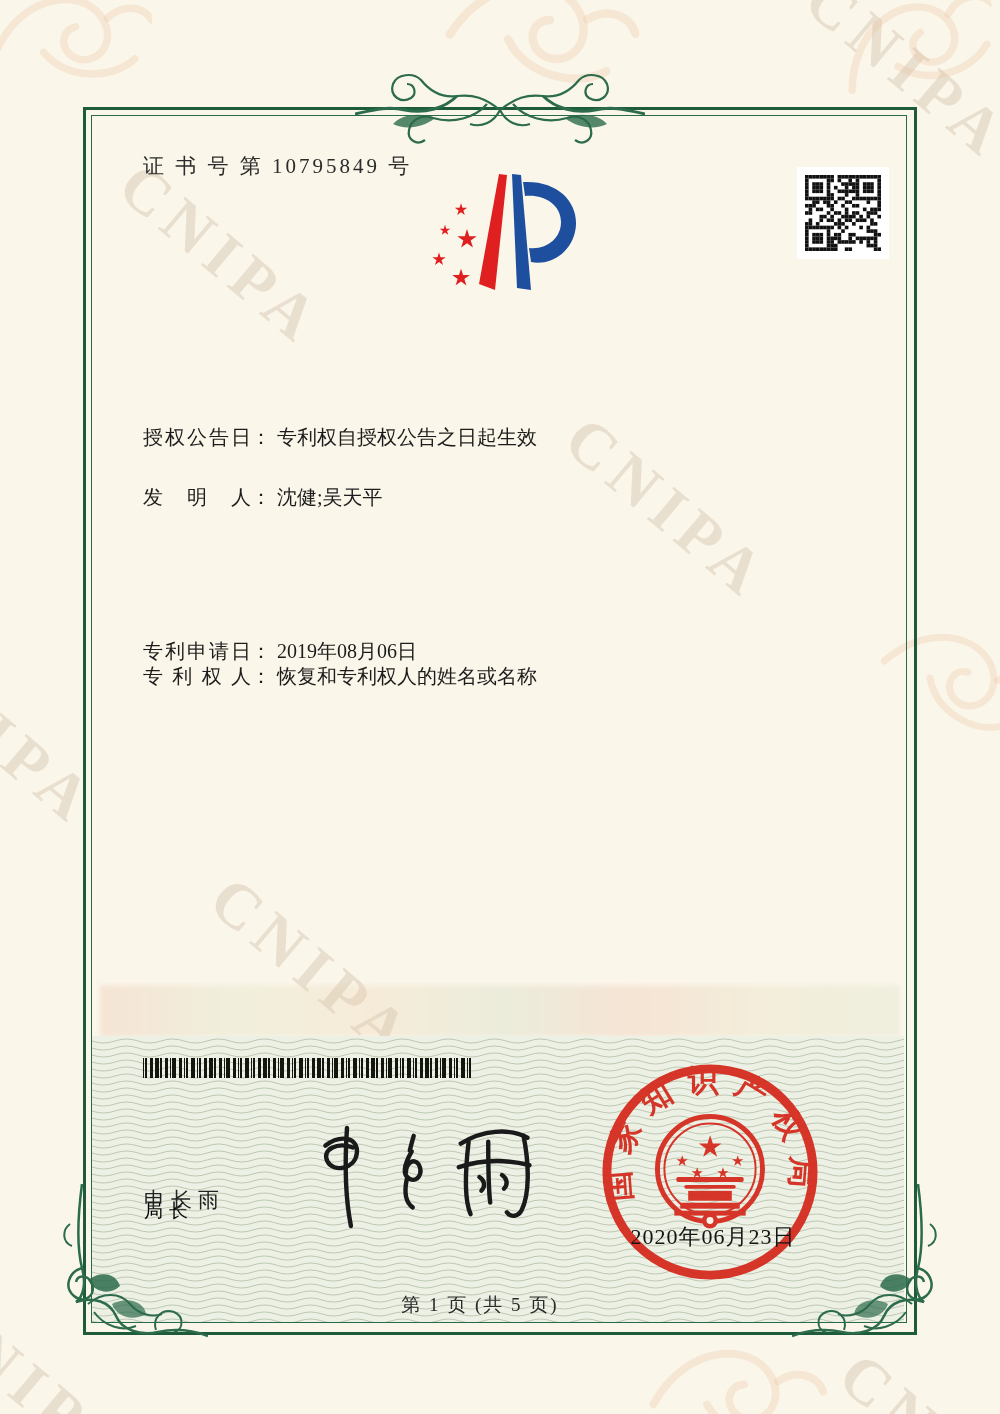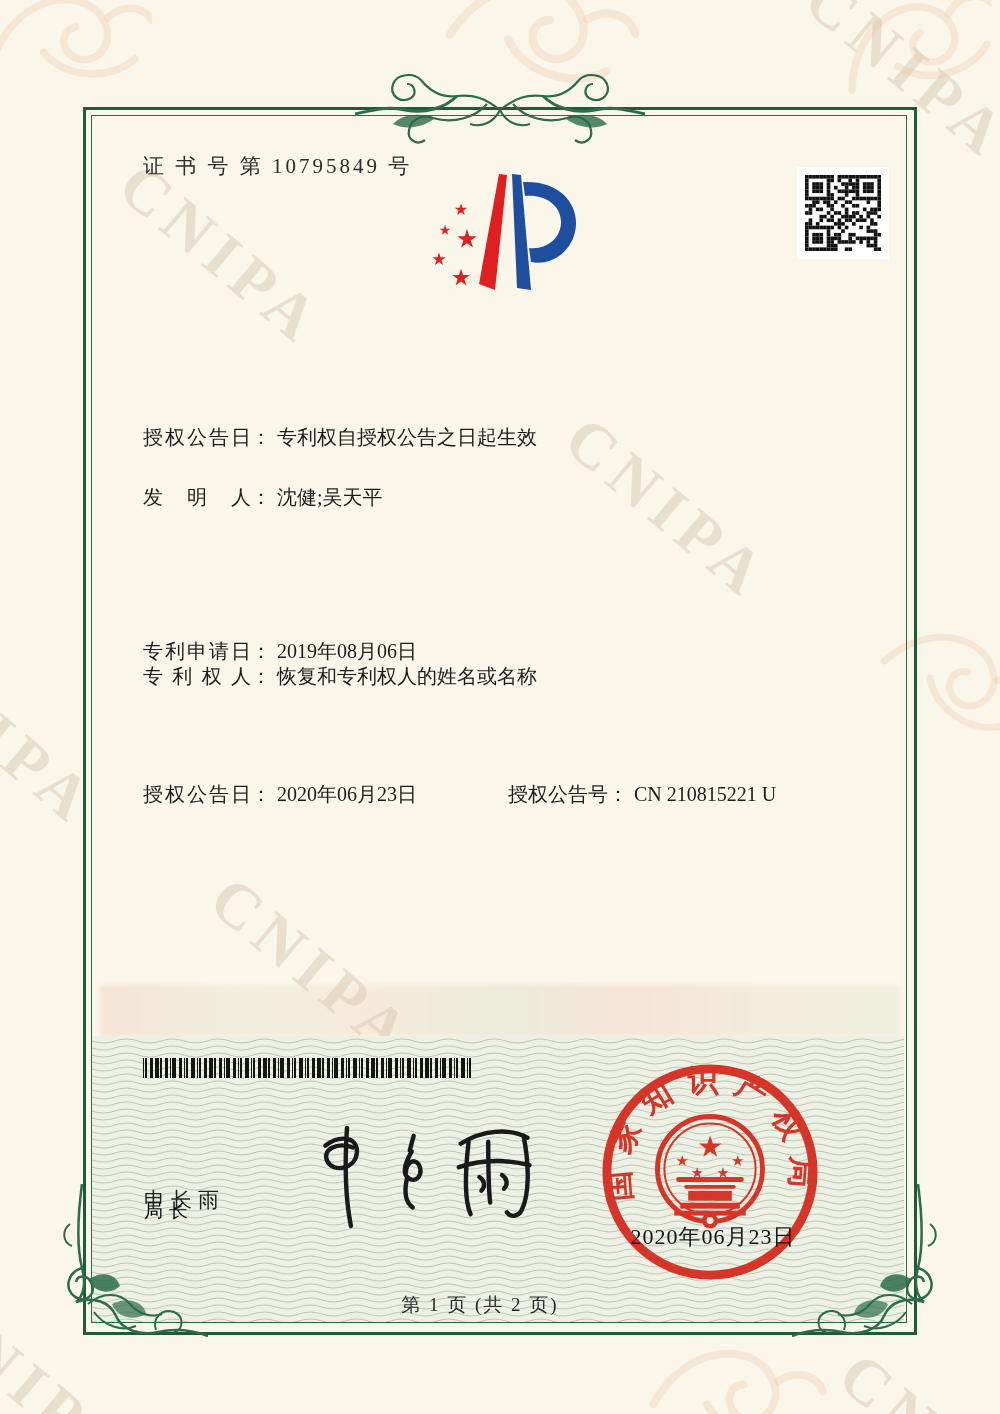--- a/index.html
+++ b/index.html
@@ -438,26 +438,20 @@
   </div>
   <div class="row" style="top:482px">
     <span class="flabel">发明人</span><span class="fcolon">：</span><span class="fvalue">沈健;吴天平</span>
   </div>
   <div class="row" style="top:636px">
     <span class="flabel">专利申请日</span><span class="fcolon">：</span><span class="fvalue">2019年08月06日</span>
   </div>
   <div class="row" style="top:661px">
     <span class="flabel">专利权人</span><span class="fcolon">：</span><span class="fvalue">恢复和专利权人的姓名或名称</span>
   </div>
-  <div class="row" style="top:779px">
-    <span class="flabel">授权公告日</span><span class="fcolon">：</span><span class="fvalue">2020年06月23日</span>
-    <span class="pair2">
-      <span class="flabel">授权公告号</span><span class="fcolon">：</span><span class="fvalue">CN 210815221 U</span>
-    </span>
-  </div>
 
 
   <div class="barcode" id="barcode"><i style="width:1px;margin-right:1px"></i><i style="width:2px;margin-right:3px"></i><i style="width:3px;margin-right:2px"></i><i style="width:4px;margin-right:1px"></i><i style="width:2px;margin-right:3px"></i><i style="width:3px;margin-right:2px"></i><i style="width:1px;margin-right:1px"></i><i style="width:4px;margin-right:3px"></i><i style="width:3px;margin-right:2px"></i><i style="width:1px;margin-right:1px"></i><i style="width:2px;margin-right:3px"></i><i style="width:4px;margin-right:2px"></i><i style="width:1px;margin-right:1px"></i><i style="width:2px;margin-right:3px"></i><i style="width:3px;margin-right:2px"></i><i style="width:4px;margin-right:1px"></i><i style="width:2px;margin-right:3px"></i><i style="width:3px;margin-right:2px"></i><i style="width:1px;margin-right:1px"></i><i style="width:4px;margin-right:3px"></i><i style="width:3px;margin-right:2px"></i><i style="width:1px;margin-right:1px"></i><i style="width:2px;margin-right:3px"></i><i style="width:4px;margin-right:2px"></i><i style="width:1px;margin-right:1px"></i><i style="width:2px;margin-right:3px"></i><i style="width:3px;margin-right:2px"></i><i style="width:4px;margin-right:1px"></i><i style="width:2px;margin-right:3px"></i><i style="width:3px;margin-right:2px"></i><i style="width:1px;margin-right:1px"></i><i style="width:4px;margin-right:3px"></i><i style="width:3px;margin-right:2px"></i><i style="width:1px;margin-right:1px"></i><i style="width:2px;margin-right:3px"></i><i style="width:4px;margin-right:2px"></i><i style="width:1px;margin-right:1px"></i><i style="width:2px;margin-right:3px"></i><i style="width:3px;margin-right:2px"></i><i style="width:4px;margin-right:1px"></i><i style="width:2px;margin-right:3px"></i><i style="width:3px;margin-right:2px"></i><i style="width:1px;margin-right:1px"></i><i style="width:4px;margin-right:3px"></i><i style="width:3px;margin-right:2px"></i><i style="width:1px;margin-right:1px"></i><i style="width:2px;margin-right:3px"></i><i style="width:4px;margin-right:2px"></i><i style="width:1px;margin-right:1px"></i><i style="width:2px;margin-right:3px"></i><i style="width:3px;margin-right:2px"></i><i style="width:4px;margin-right:1px"></i><i style="width:2px;margin-right:3px"></i><i style="width:3px;margin-right:2px"></i><i style="width:1px;margin-right:1px"></i><i style="width:4px;margin-right:3px"></i><i style="width:3px;margin-right:2px"></i><i style="width:1px;margin-right:1px"></i><i style="width:2px;margin-right:3px"></i><i style="width:4px;margin-right:2px"></i><i style="width:1px;margin-right:1px"></i><i style="width:2px;margin-right:3px"></i><i style="width:3px;margin-right:2px"></i><i style="width:4px;margin-right:1px"></i><i style="width:2px;margin-right:3px"></i><i style="width:3px;margin-right:2px"></i><i style="width:1px;margin-right:1px"></i><i style="width:4px;margin-right:3px"></i><i style="width:3px;margin-right:2px"></i><i style="width:1px;margin-right:1px"></i><i style="width:2px;margin-right:3px"></i><i style="width:4px;margin-right:2px"></i><i style="width:1px;margin-right:1px"></i><i style="width:2px;margin-right:3px"></i></div>
 
   <div class="sig-role">局长</div>
   <div class="sig-name">申长雨</div>
   <svg class="sig-script" width="255" height="118" viewBox="0 0 260 120">
     <g fill="none" stroke="#1a1a1a" stroke-width="4.5" stroke-linecap="round">
       <path d="M52,12 C50,42 50,82 56,112"></path>
       <path d="M30,30 C46,18 64,22 62,38 C60,54 38,58 32,46 C26,34 42,26 58,32"></path>
@@ -494,15 +488,15 @@
       <rect x="-26" y="16" width="52" height="4" rx="2"></rect>
       <rect x="-22" y="22" width="44" height="10"></rect>
       <rect x="-30" y="34" width="60" height="6"></rect>
       <rect x="-36" y="42" width="72" height="5"></rect>
       <circle cy="52" r="8"></circle>
       <circle cy="52" r="3.5" fill="#fbf6ea"></circle>
     </g>
   </svg>
   <div class="seal-date">2020年06月23日</div>
 
-  <div class="page-info">第 1 页 (共 2 页)</div>
+  <div class="page-info">第 1 页 (共 5 页)</div>
 
 </div>
 
 </body></html>

